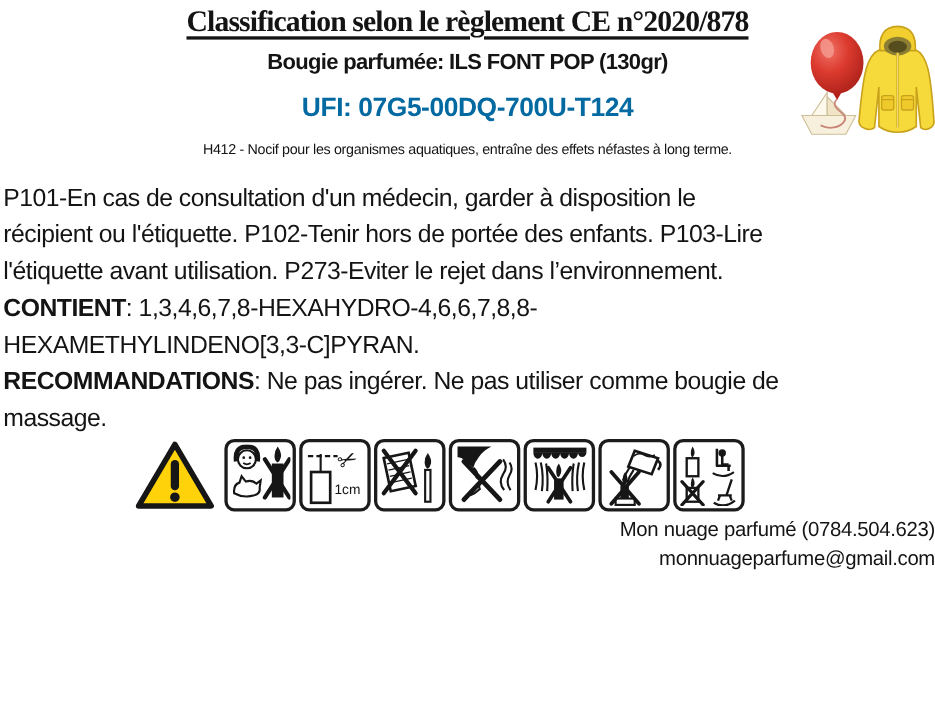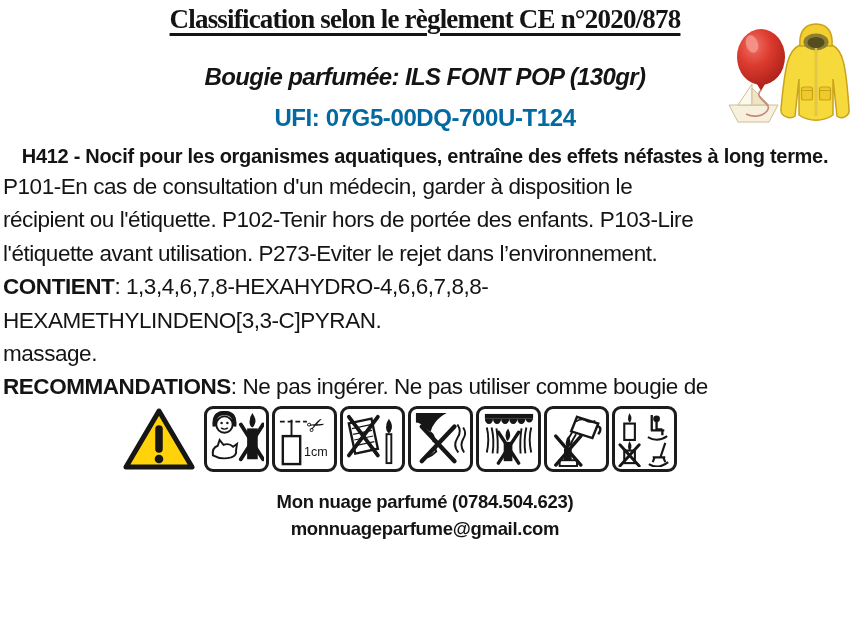--- a/index.html
+++ b/index.html
@@ -19,48 +19,47 @@
     font-weight:bold;
     font-size:27px;
     line-height:32px;
     letter-spacing:-0.8px;
     text-decoration:underline;
     text-decoration-thickness:3px;
     text-underline-offset:5px;
     font-family:Liberation Serif, serif;
   }
   .subtitle {
-    margin-top:28px;
+    margin-top:8px;
     text-align:center;
     font-weight:bold;
-    font-size:24px;
+    font-size:20px;
     line-height:28px;
     letter-spacing:-0.6px;
-    font-style:italic;
   }
   .ufi {
     margin-top:13px;
     text-align:center;
     font-weight:bold;
     font-size:24px;
     line-height:28px;
     letter-spacing:-0.4px;
     color:#0369a1;
   }
   .hazard {
     margin-top:13px;
     text-align:center;
-    font-weight:bold;
-    font-size:20px;
+    font-weight:normal;
+    font-size:13px;
     line-height:22px;
     letter-spacing:-0.3px;
     white-space:nowrap;
   }
   .bodytext {
-    margin-top:3px;
+    margin-top:16px;
     padding-left:3px;
     font-size:22.5px;
     line-height:33.4px;
     letter-spacing:-0.45px;
   }
   .bodytext .line { white-space:nowrap; }
   .bodytext b { letter-spacing:-0.45px; }
 
   .picto-row {
     margin-left:122px;
@@ -75,23 +74,23 @@
     flex:0 0 auto;
     width:65px; height:66px;
     border:3px solid #1c1c1c;
     border-radius:9px;
     background:#ffffff;
     display:flex; align-items:center; justify-content:center;
   }
   .picto-box svg { width:54px; height:56px; display:block; }
 
   .footer {
-    margin-top:14px;
-    text-align:center;
-    font-weight:bold;
+    margin-top:0;
+    text-align:right;
+    font-weight:normal;
     font-size:18.5px;
     line-height:27px;
     letter-spacing:-0.3px;
   }
 
   .illus { position:absolute; top:14px; right:0px; width:126px; height:112px; }
 </style>
 </head>
 <body>
 
@@ -101,22 +100,22 @@
   <div class="subtitle">Bougie parfumée: ILS FONT POP (130gr)</div>
   <div class="ufi">UFI: 07G5-00DQ-700U-T124</div>
   <div class="hazard">H412 - Nocif pour les organismes aquatiques, entraîne des effets néfastes à long terme.</div>
 
   <div class="bodytext">
     <div class="line">P101-En cas de consultation d'un médecin, garder à disposition le</div>
     <div class="line">récipient ou l'étiquette. P102-Tenir hors de portée des enfants. P103-Lire</div>
     <div class="line">l'étiquette avant utilisation. P273-Eviter le rejet dans l’environnement.</div>
     <div class="line"><b>CONTIENT</b><span>: 1,3,4,6,7,8-HEXAHYDRO-4,6,6,7,8,8-</span></div>
     <div class="line">HEXAMETHYLINDENO[3,3-C]PYRAN.</div>
+    <div class="line"><b>RECOMMANDATIONS</b><span>: Ne pas ingérer. Ne pas utiliser comme bougie de</span></div>
     <div class="line">massage.</div>
-    <div class="line"><b>RECOMMANDATIONS</b><span>: Ne pas ingérer. Ne pas utiliser comme bougie de</span></div>
   </div>
 
   <div class="picto-row">
 
     <svg class="warn-tri" width="74" height="66" viewBox="0 0 74 66">
       <path d="M37,5 L70,61 H4 Z" fill="#FFD20A" stroke="#161616" stroke-width="5" stroke-linejoin="round"></path>
       <line x1="37" y1="23" x2="37" y2="43" stroke="#161616" stroke-width="7.5" stroke-linecap="round"></line>
       <circle cx="37" cy="53" r="4.3" fill="#161616"></circle>
     </svg>
 

